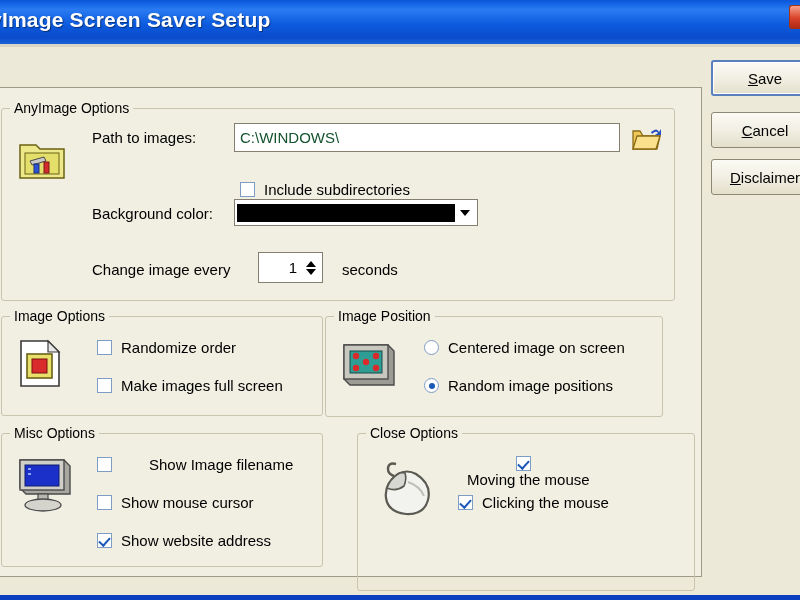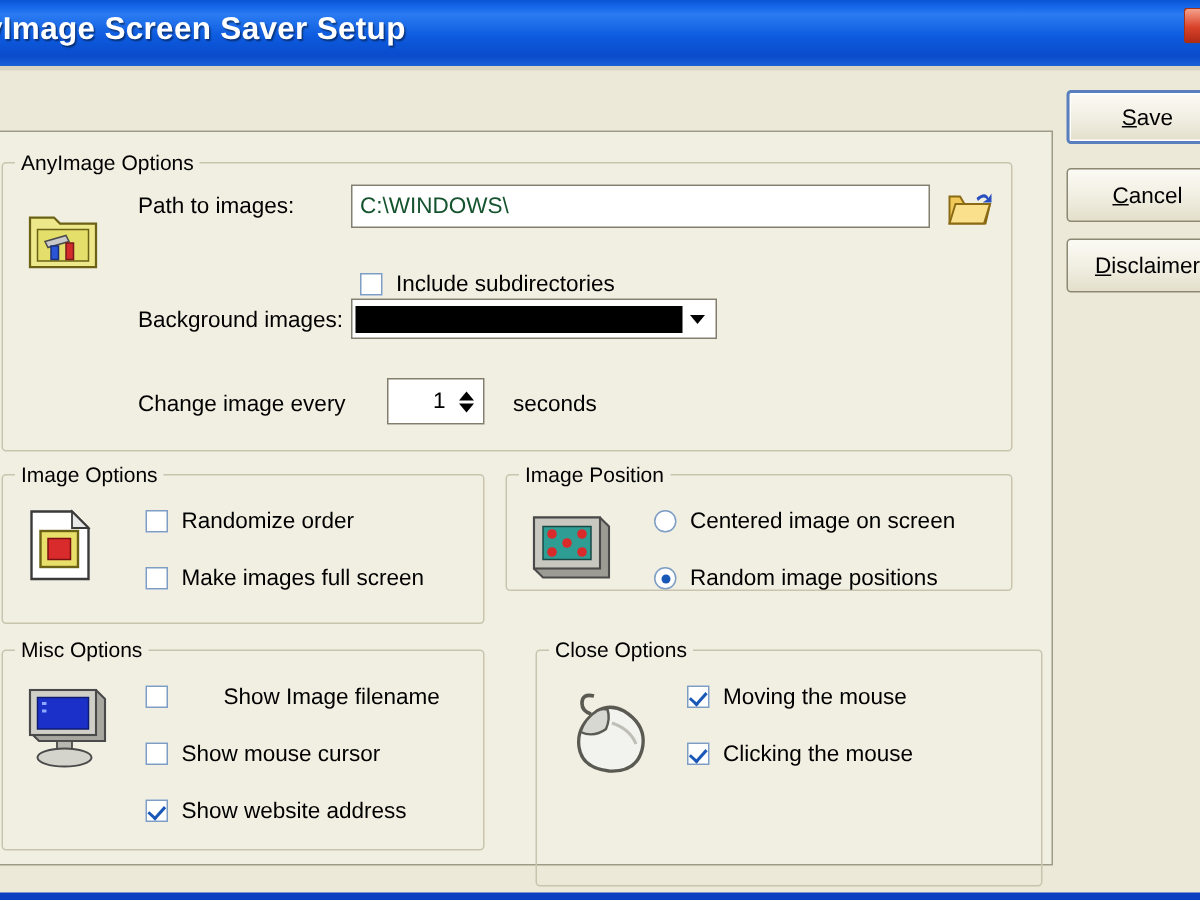--- a/index.html
+++ b/index.html
@@ -99,21 +99,21 @@
     top: -9px; left: 8px;
     background: #F1EFE2;
     padding: 0 4px;
     font-size: 14px;
     color: #000;
     white-space: nowrap;
   }
 
   #grp-anyimage { left: 4px;   top: 20px;  width: 674px; height: 193px; }
   #grp-imgopts  { left: 4px;   top: 228px; width: 322px; height: 100px; }
-  #grp-imgpos   { left: 340px; top: 228px; width: 338px; height: 78px; }
+  #grp-imgpos   { left: 328px; top: 228px; width: 338px; height: 101px; }
   #grp-misc     { left: 4px;   top: 345px; width: 322px; height: 134px; }
   #grp-close    { left: 360px; top: 345px; width: 338px; height: 158px; }
 
   .lbl {
     position: absolute;
     font-size: 15px;
     color: #000;
     white-space: nowrap;
   }
 
@@ -290,21 +290,21 @@
           <path d="M5 11 L28 11 L24 24 L1 24 Z" fill="#FAE08C" stroke="#8A6B14" stroke-width="1.3"></path>
           <path d="M19 7 Q25 2 27 7 L29 4 L29 10 L23 10 L26 8 Q24 5 20 9 Z" fill="#2A4FC0"></path>
         </svg>
       </span>
 
       <div class="cbrow" style="left:238px; top:72px;">
         <span class="cbox"></span>
         <span class="cblabel">Include subdirectories</span>
       </div>
 
-      <div class="lbl" style="left:90px; top:96px;">Background images:</div>
+      <div class="lbl" style="left:90px; top:96px;">Background color:</div>
       <div class="combo" style="left:232px; top:90px; width:244px; height:27px;">
         <div class="combo-swatch" style="background:#000000;"></div>
         <div class="combo-arrow">
             <span class="caret-down"></span>
           </div>
       </div>
 
       <div class="lbl" style="left:90px; top:152px;">Change image every</div>
       <div class="spinner" style="left:256px; top:143px; width:65px; height:31px;">
         <span class="spinner-val">1</span>
@@ -398,21 +398,21 @@
 
       <span class="icon" style="left:16px; top:24px;">
         <svg width="70" height="62" viewBox="0 0 70 62">
           <path d="M22 6 Q14 4 14 11 Q14 16 20 18" fill="none" stroke="#5A5A52" stroke-width="2.4"></path>
           <path d="M24 16 Q10 26 12 40 Q14 54 32 56 Q50 57 54 42 Q58 26 42 16 Q33 11 24 16 Z" fill="#F2F2EE" stroke="#5A5A52" stroke-width="2.2"></path>
           <path d="M24 16 Q16 21 13 30 Q22 34 30 28 Q33 21 31 15 Q27 14 24 16 Z" fill="#D8D8D2" stroke="#5A5A52" stroke-width="1.6"></path>
           <path d="M34 24 Q46 28 50 38" fill="none" stroke="#BFBFB8" stroke-width="2"></path>
         </svg>
       </span>
 
-      <div class="cbrow" style="left:100px; top:22px;">
+      <div class="cbrow" style="left:100px; top:22px;flex-direction:column;">
         <span class="cbox checked"></span>
         <span class="cblabel">Moving the mouse</span>
       </div>
       <div class="cbrow" style="left:100px; top:60px;">
         <span class="cbox checked"></span>
         <span class="cblabel">Clicking the mouse</span>
       </div>
     </div>
 
   </div>

